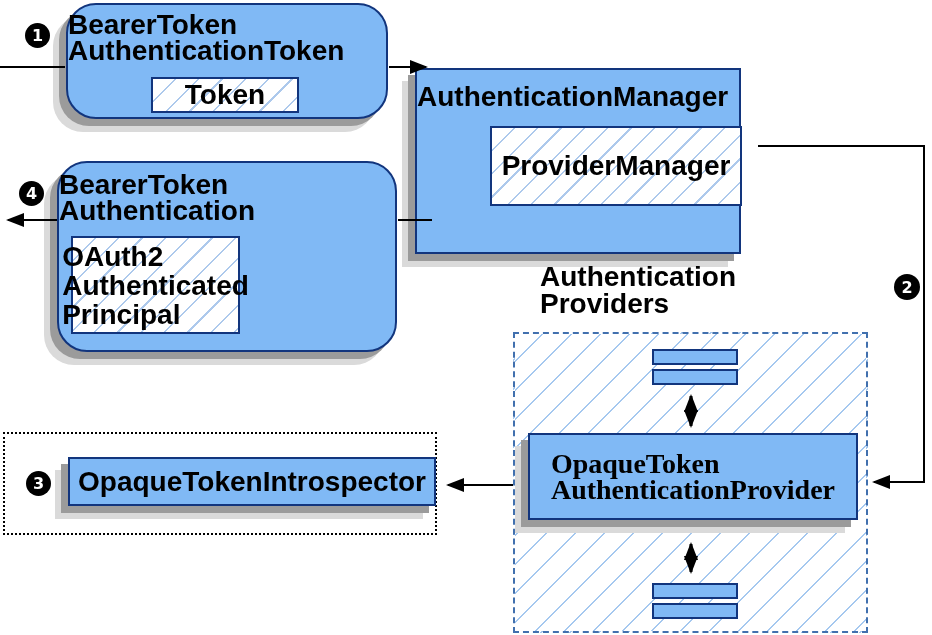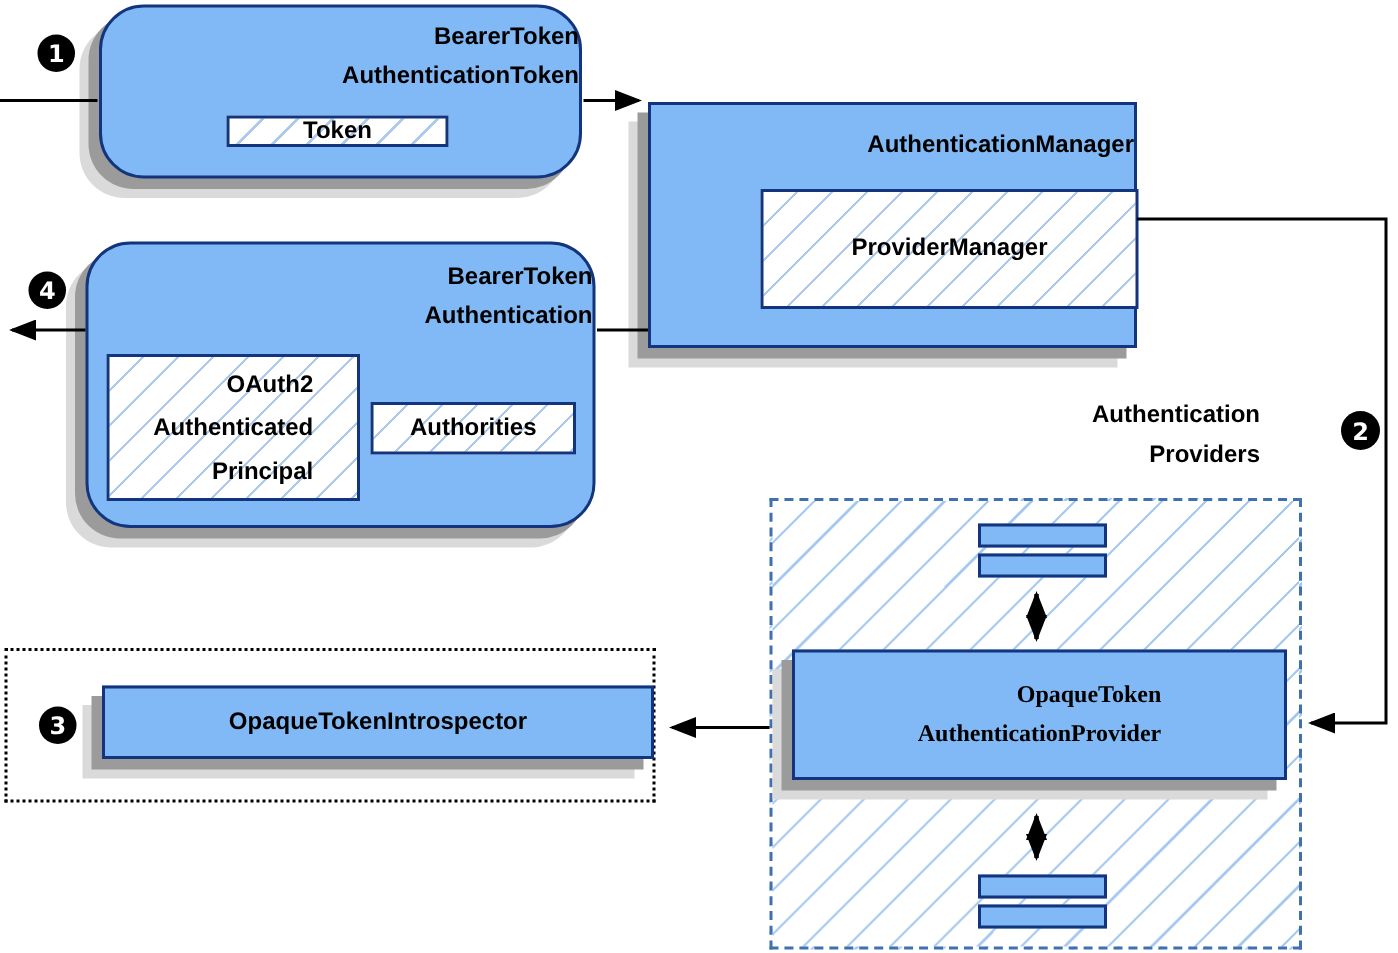--- a/index.html
+++ b/index.html
@@ -28,55 +28,54 @@
     border:2px dashed #4170ae; z-index:1;
   }
   .dotted-area {
     position:absolute; box-sizing:border-box;
     background:#ffffff; border:2px dotted #000000; z-index:1;
   }
   .bar {
     position:absolute; box-sizing:border-box; width:86px; height:16px;
     background:#80b9f5; border:2px solid #12357d; z-index:2;
   }
-  .t { font-weight:bold; font-size:16px; line-height:26px; text-align:right; white-space:pre-line; }
+  .t { font-weight:bold; font-size:28px; line-height:26px; text-align:left; white-space:pre-line; }
   .abs { position:absolute; }
   .flexc { display:flex; align-items:center; justify-content:center; }
   .badge {
     position:absolute; width:25px; height:25px; border-radius:50%;
     background:#000; color:#fff; z-index:6;
     display:flex; align-items:center; justify-content:center;
     font-family:"DejaVu Sans", sans-serif; font-weight:bold; font-size:16px;
   }
   #wires { position:absolute; left:0; top:0; z-index:4; pointer-events:none; }
   #wires line, #wires polyline { stroke:#000; fill:none; }
 </style>
 </head>
 <body>
 
 <div id="stage">
 
   <div class="solid-box rounded" style="left:66px; top:3px; width:322px; height:116px;">
     <div class="abs t" style="left:0; right:0; top:7px;">BearerToken
 AuthenticationToken</div>
-    <div class="chip t" style="left:83px; top:72px; width:148px; height:21px;">Token</div>
+    <div class="chip t" style="left:83px; top:72px; width:148px; height:36px;">Token</div>
   </div>
 
-  <div class="solid-box" style="left:432px; top:68px; width:326px; height:164px;">
+  <div class="solid-box" style="left:415px; top:68px; width:326px; height:186px;">
     <div class="abs t" style="left:0; right:0; top:14px;">AuthenticationManager</div>
     <div class="chip t" style="left:36px; top:56px; width:252px; height:80px;margin-left:37px;">ProviderManager</div>
   </div>
 
   <div class="solid-box rounded" style="left:57px; top:161px; width:340px; height:191px;">
     <div class="abs t" style="left:0; right:0; top:9px;">BearerToken
 Authentication</div>
     <div class="chip t" style="left:12px; top:73px; width:169px; height:98px; line-height:29px;">OAuth2
 Authenticated
 Principal</div>
-    <div class="chip t" style="left:188px; top:105px; width:137px; height:35px;">Authorities</div>
   </div>
 
   <div class="abs t" style="left:540px; top:263px; width:300px; line-height:27px; z-index:2;">Authentication
 Providers</div>
 
   <div class="hatch-area" style="left:513px; top:332px; width:355px; height:301px;"></div>
 
   <div class="bar" style="left:652px; top:349px;"></div>
   <div class="bar" style="left:652px; top:369px;"></div>
 

